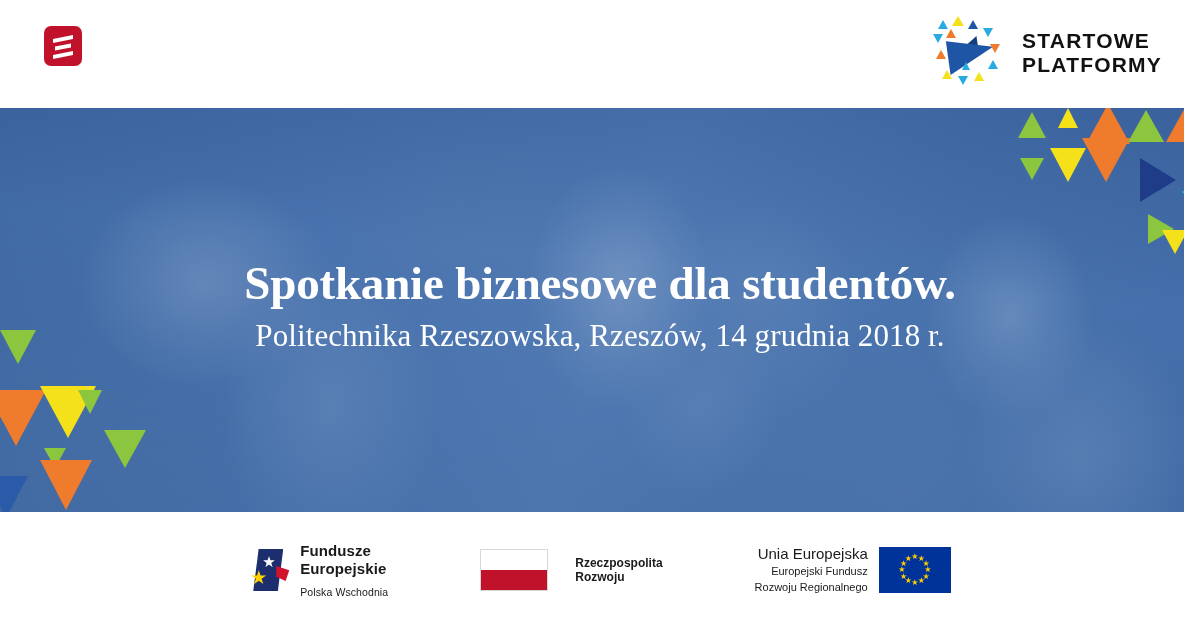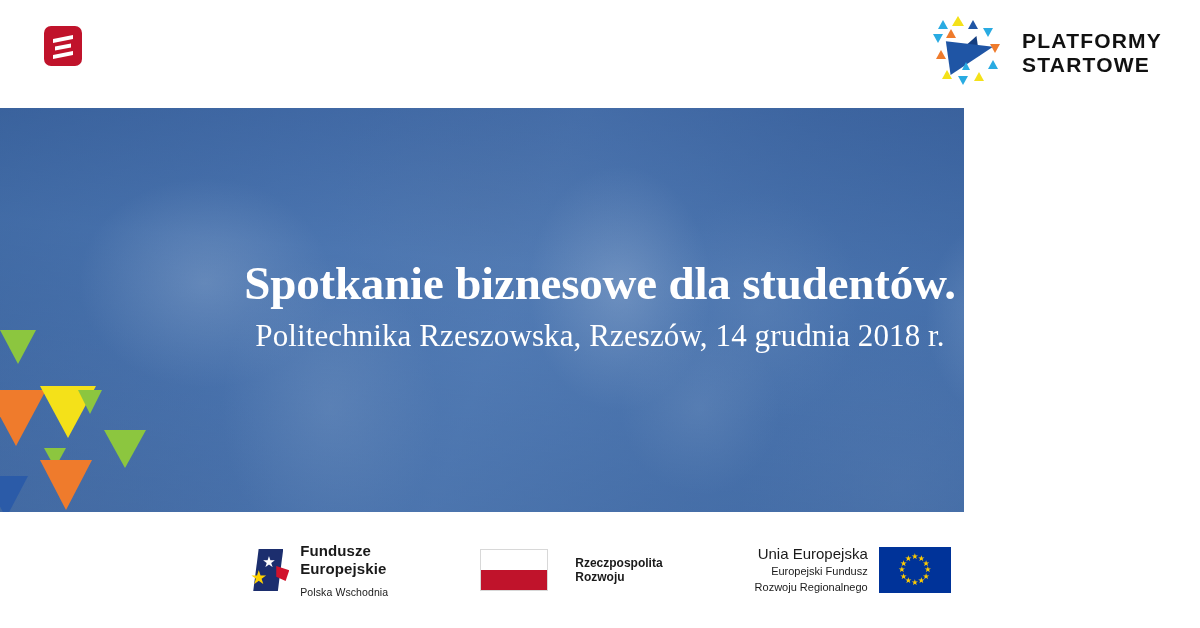--- a/index.html
+++ b/index.html
@@ -66,21 +66,21 @@
   }
   .tri{ position:absolute; width:0; height:0; }
   .ps-words{
     font-family:"Liberation Sans", sans-serif;
     font-weight:bold; font-size:21px; line-height:1.12;
     letter-spacing:1.2px; color:#111111;
   }
 
   
   .hero{
-    position:absolute; left:0; top:108px; width:964px; height:404px;
+    position:absolute; left:0; top:108px; width:1184px; height:404px;
     overflow:hidden; background:#be185d;
   }
   .photo{
     position:absolute; inset:0;
     background:
       radial-gradient(ellipse 180px 150px at 205px 175px, rgba(215,228,242,.55), transparent 70%),
       radial-gradient(ellipse 150px 210px at 330px 300px, rgba(196,214,235,.45), transparent 72%),
       radial-gradient(ellipse 130px 175px at 620px 180px, rgba(222,233,245,.62), transparent 70%),
       radial-gradient(ellipse 110px 120px at 700px 300px, rgba(168,192,222,.5), transparent 72%),
       radial-gradient(ellipse 140px 160px at 760px 200px, rgba(150,178,214,.45), transparent 72%),
@@ -189,22 +189,22 @@
       <div class="plane2"></div>
       <div class="plane"></div>
       <span class="tri" style="left:10px; top:56px; border-left:5px solid transparent;border-right:5px solid transparent;border-bottom:9px solid #F4E119;"></span>
       <span class="tri" style="left:26px; top:62px; border-left:5px solid transparent;border-right:5px solid transparent;border-top:9px solid #29ABE2;"></span>
       <span class="tri" style="left:42px; top:58px; border-left:5px solid transparent;border-right:5px solid transparent;border-bottom:9px solid #F4E119;"></span>
       <span class="tri" style="left:56px; top:46px; border-left:5px solid transparent;border-right:5px solid transparent;border-bottom:9px solid #29ABE2;"></span>
       <span class="tri" style="left:58px; top:30px; border-left:5px solid transparent;border-right:5px solid transparent;border-top:9px solid #EF7B2C;"></span>
       <span class="tri" style="left:30px; top:48px; border-left:4px solid transparent;border-right:4px solid transparent;border-bottom:8px solid #29ABE2;"></span>
     </div>
     <div class="ps-words">
+      <div>STARTOWE</div>
       <div>PLATFORMY</div>
-      <div>STARTOWE</div>
     </div>
   </div>
 </div>
 
 <div class="hero">
   <div class="photo"></div>
   <div class="photo-shade"></div>
   <div class="photo-tint"></div>
 
   <div>

